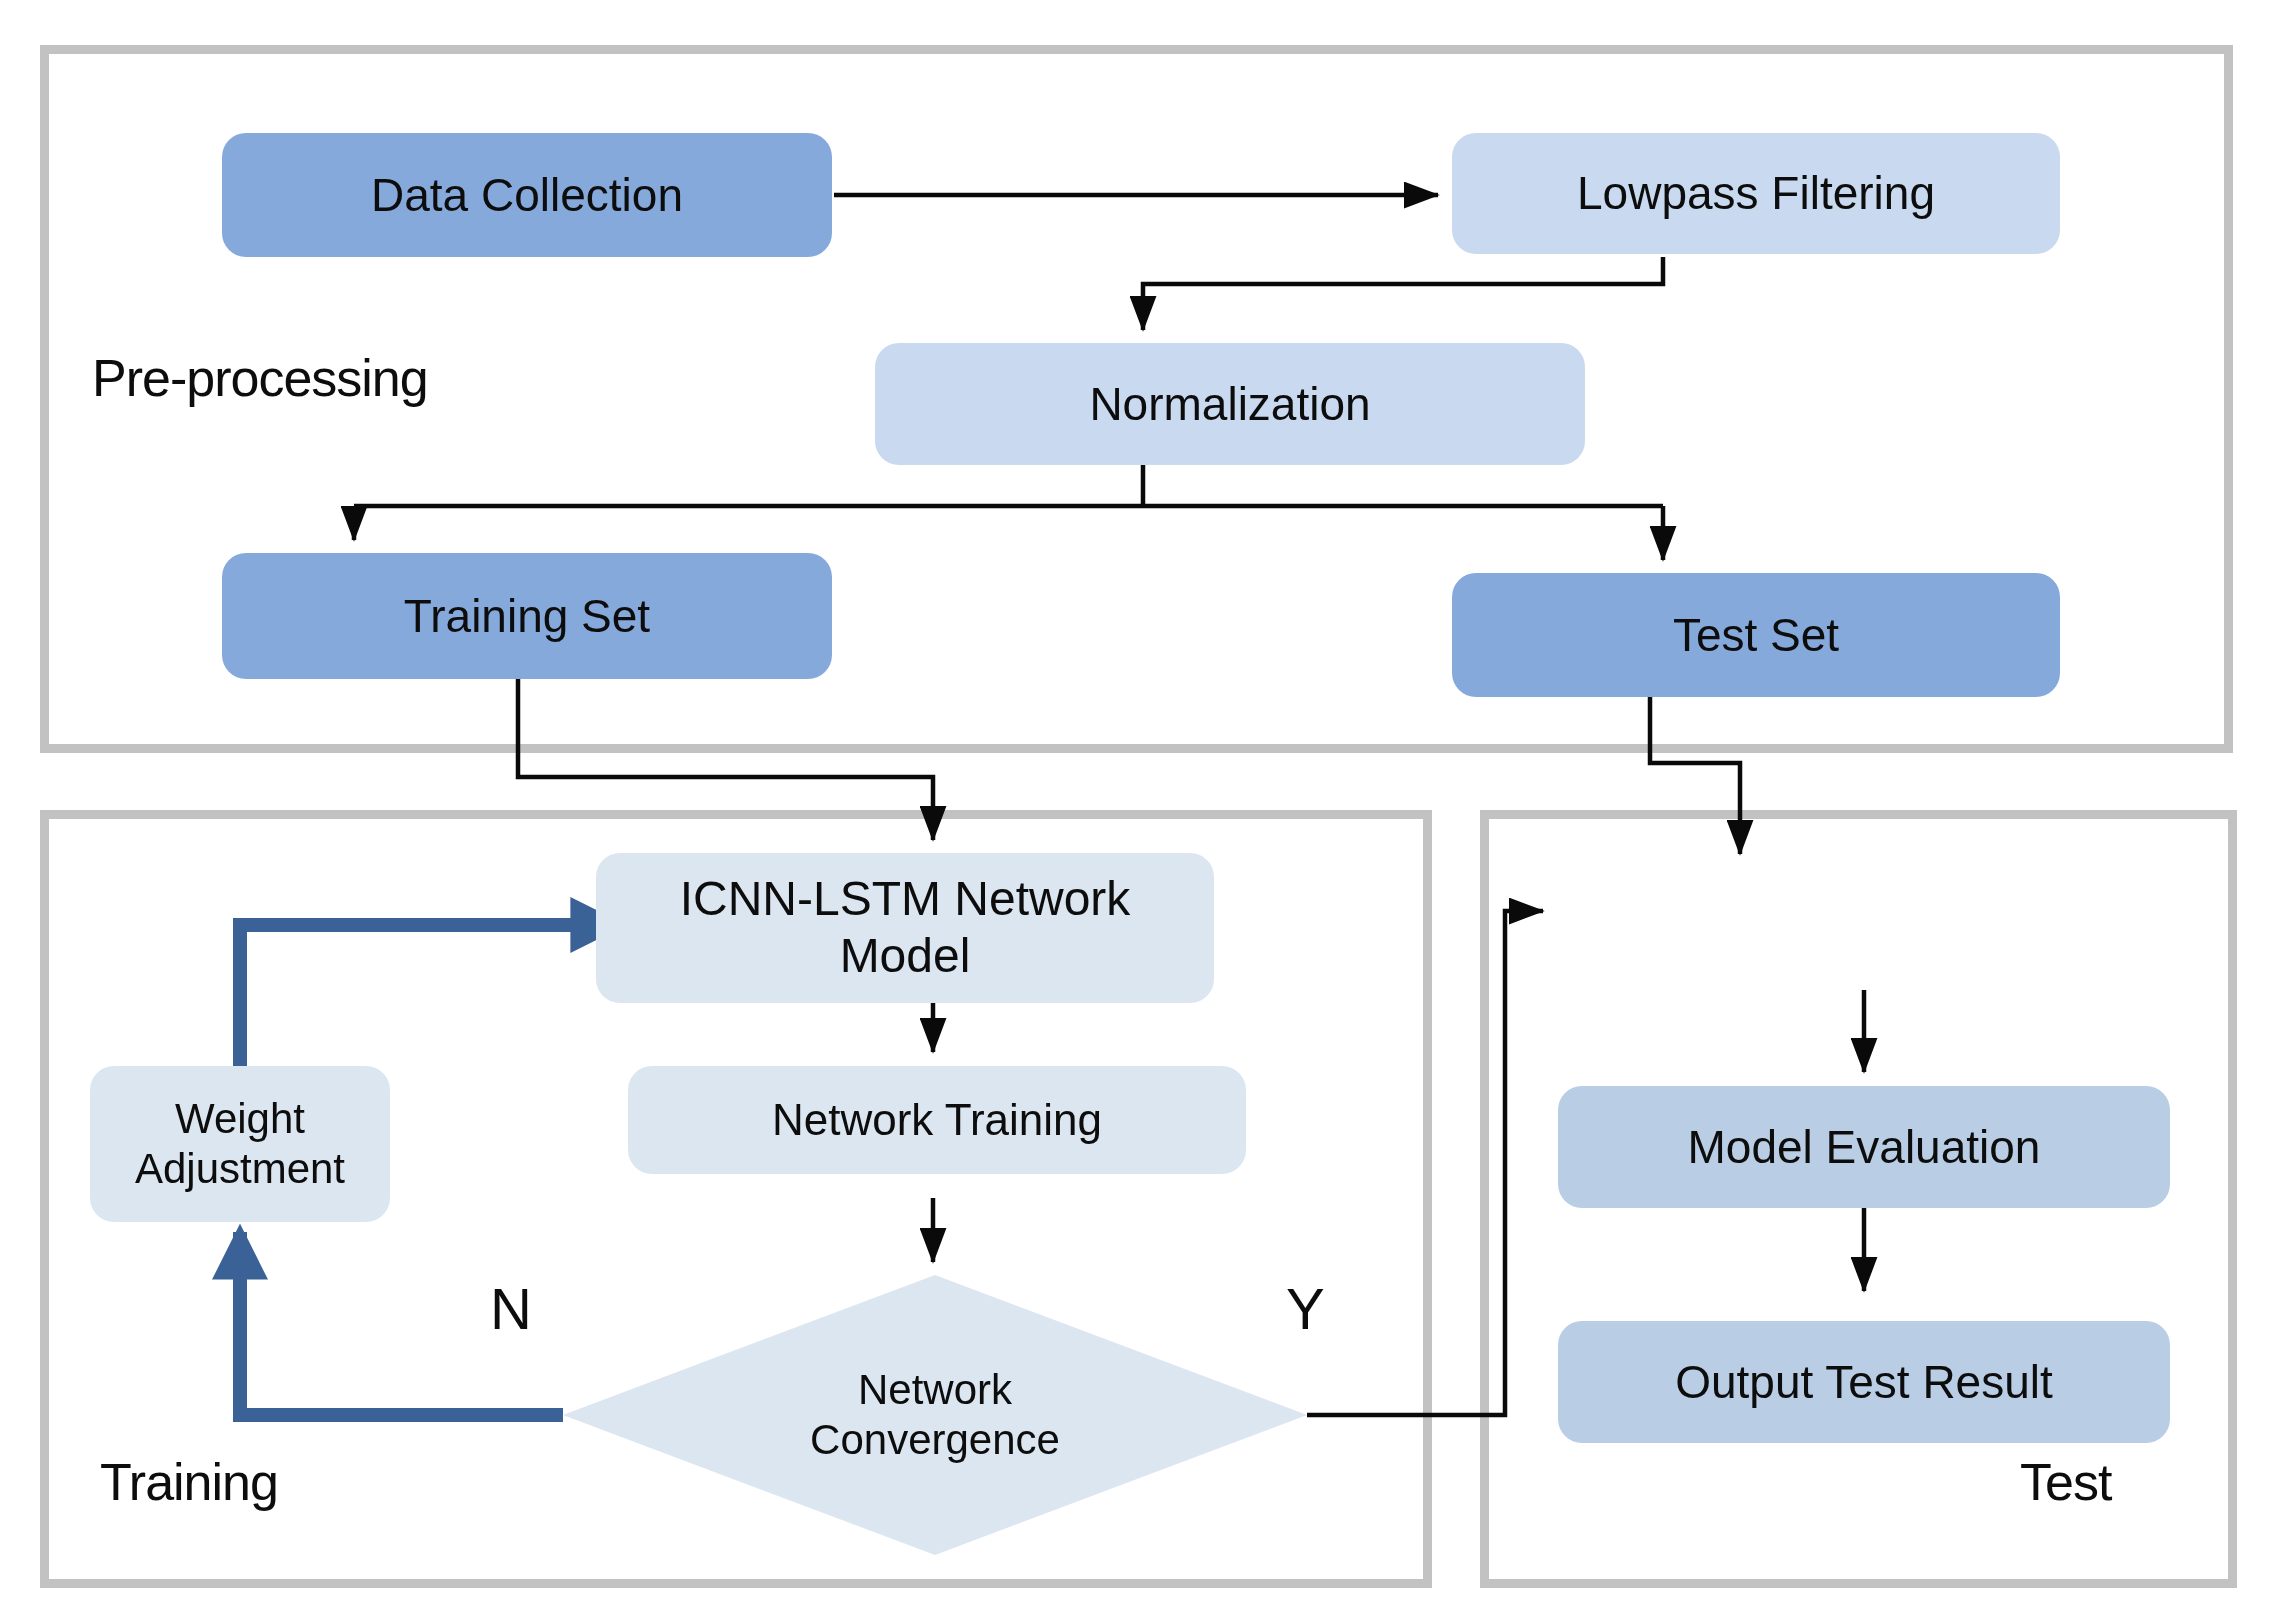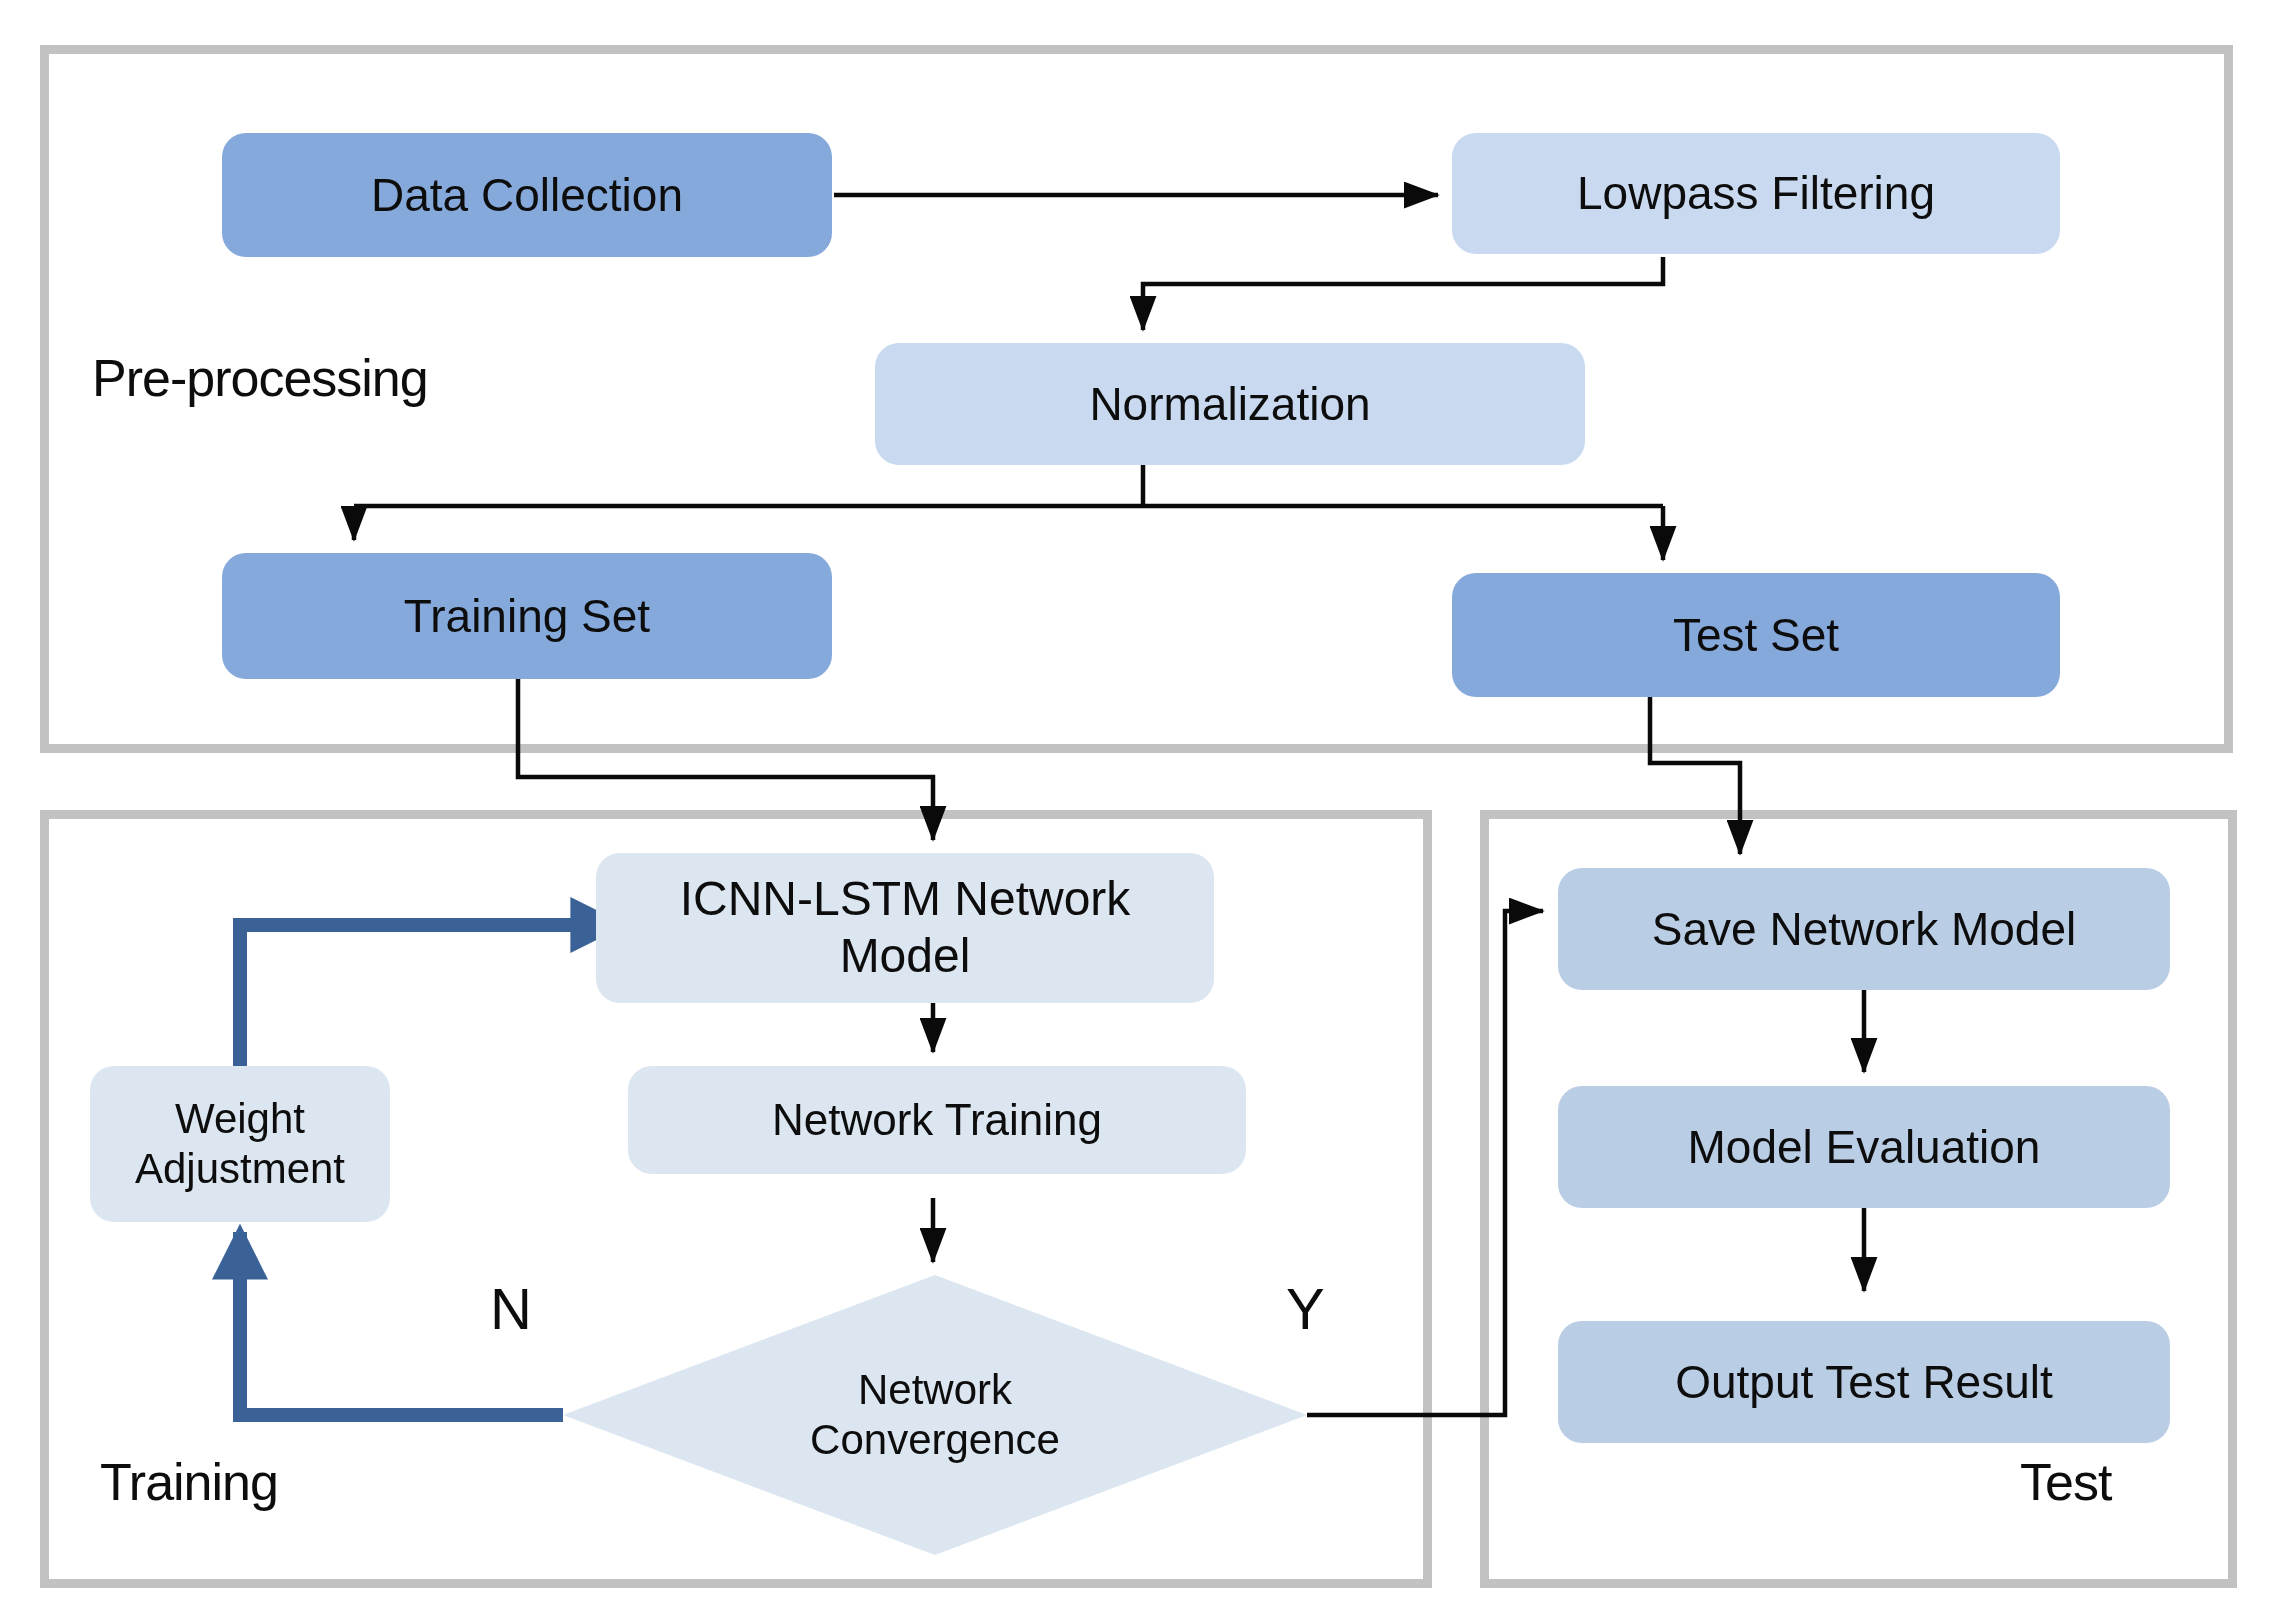--- a/index.html
+++ b/index.html
@@ -140,21 +140,20 @@
   <div class="node" id="n-norm">Normalization</div>
   <div class="node" id="n-trainset">Training Set</div>
   <div class="node" id="n-testset">Test Set</div>
   <div class="node" id="n-icnn">ICNN-LSTM Network
 Model</div>
   <div class="node" id="n-nettrain">Network Training</div>
   <div class="node" id="n-weight">Weight
 Adjustment</div>
   <div class="node" id="n-diamond">Network
 Convergence</div>
-  <div class="node" id="n-save">Save Network Model</div>
   <div class="node" id="n-modeleval">Model Evaluation</div>
   <div class="node" id="n-output">Output Test Result</div>
 
   <div class="seclabel" id="l-pre">Pre-processing</div>
   <div class="seclabel" id="l-train">Training</div>
   <div class="seclabel" id="l-test">Test</div>
 
   <div class="branch-label" id="l-n">N</div>
   <div class="branch-label" id="l-y">Y</div>
 

